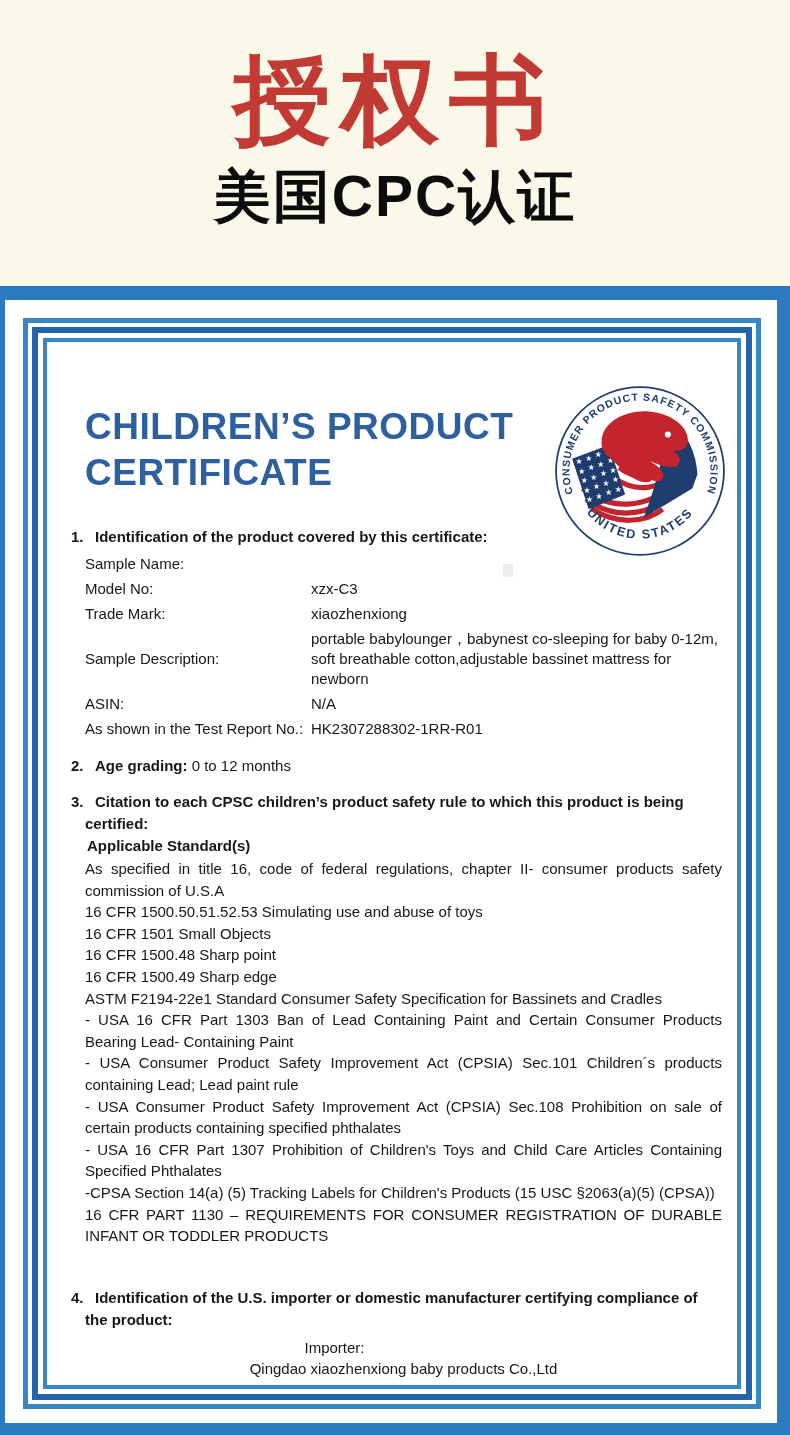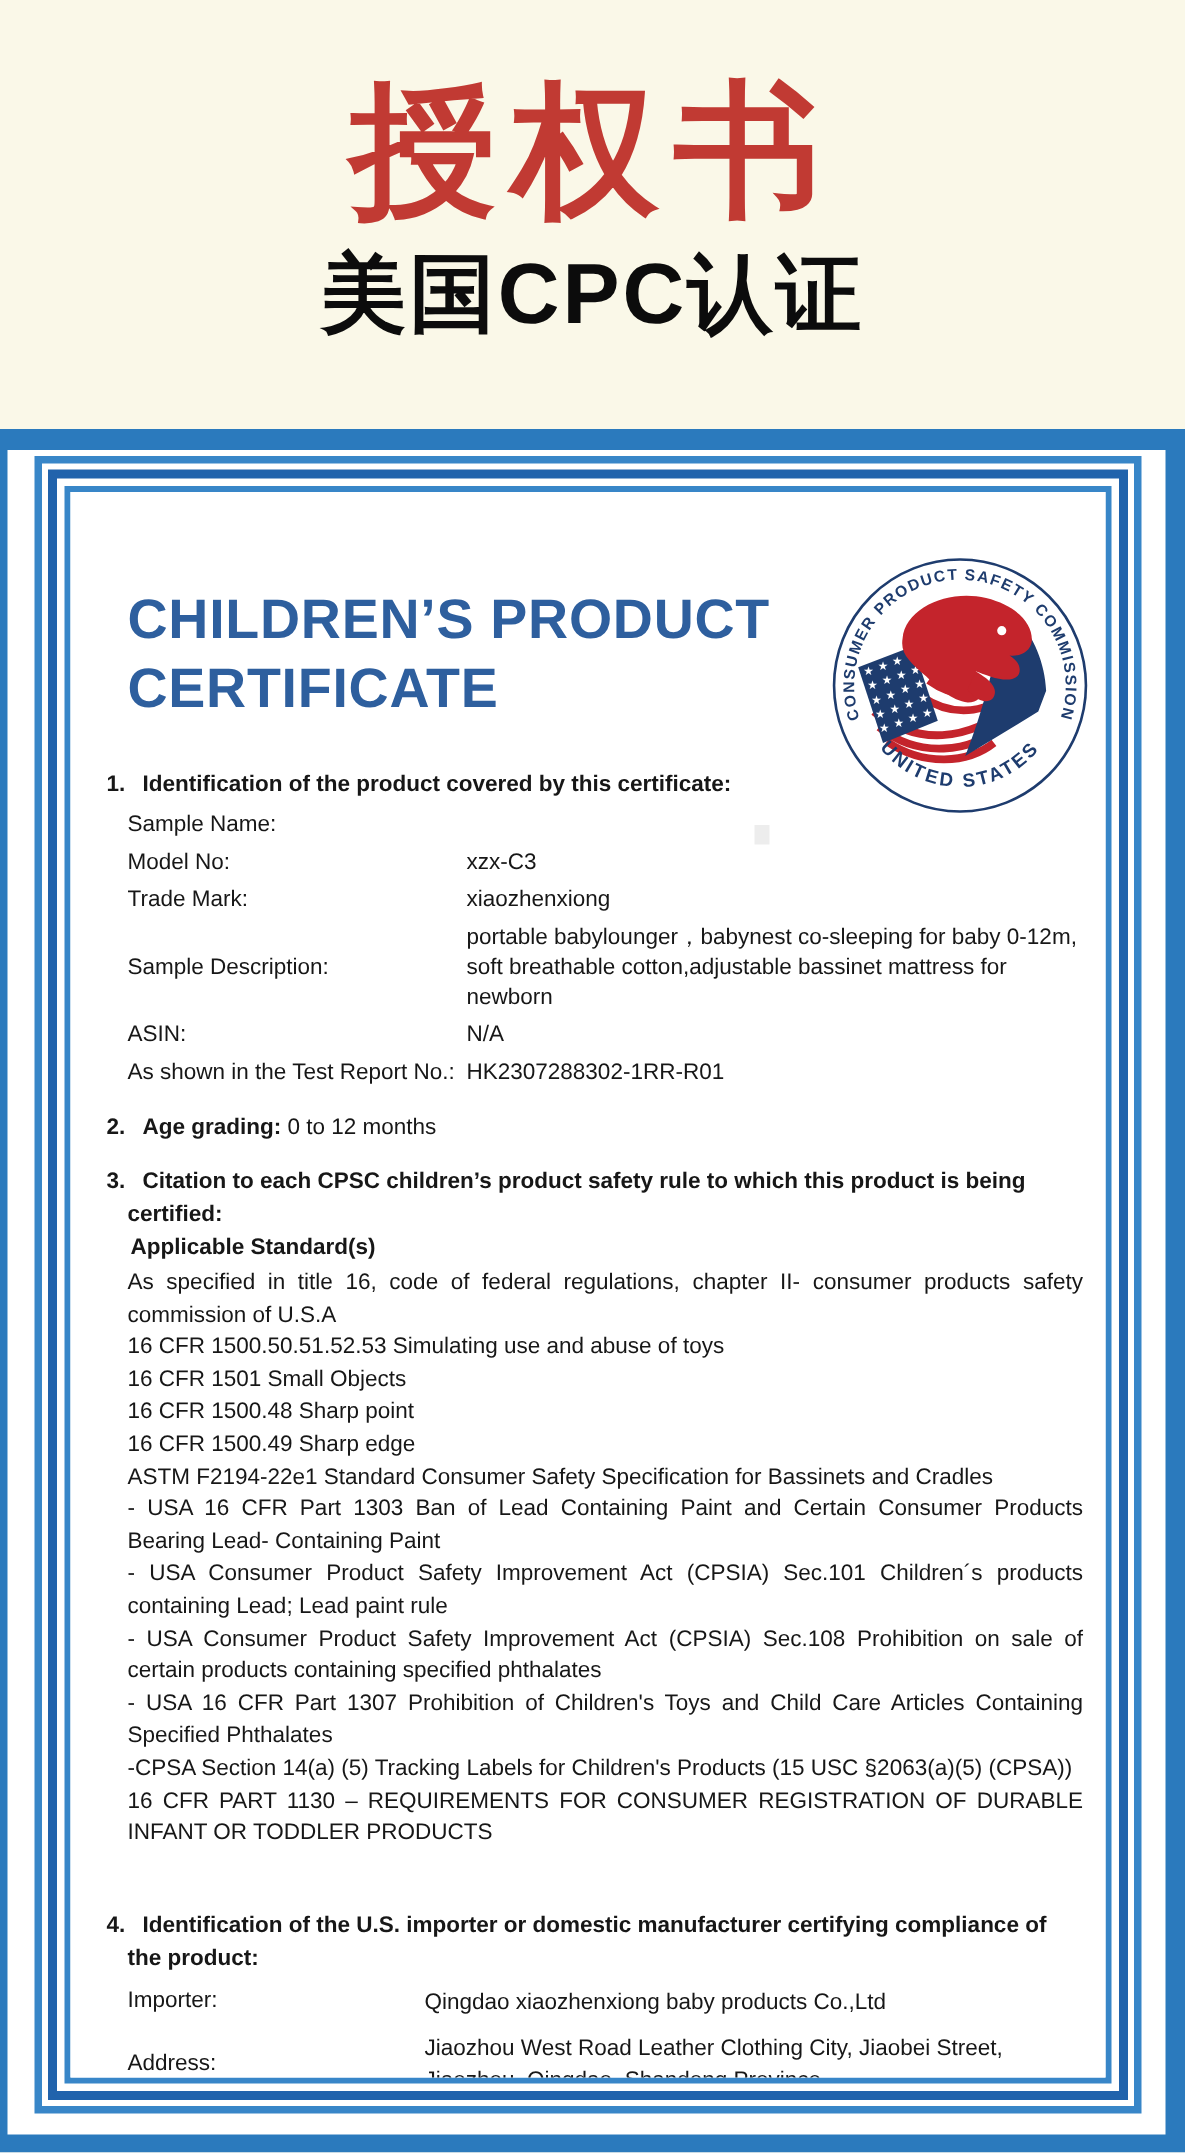--- a/index.html
+++ b/index.html
@@ -33,21 +33,21 @@
     margin-top:16px;font-size:57px;line-height:1.0;font-weight:900;
     color:#0c0c0c;letter-spacing:2px;
   }
   
   .cert-band{
     position:absolute;left:0;right:0;top:286px;bottom:0;
     background:var(--band-blue);
     padding:14px 13px 12px 5px;
     display:flex;
   }
-  .page-margin{flex:1;background:#fff;padding:4px 16px 14px 18px;display:flex;}
+  .page-margin{flex:1;background:#fff;padding:18px 16px 14px 18px;display:flex;}
   .f1{flex:1;border:5px solid var(--frame-blue);padding:4px;display:flex;}
   .f2{flex:1;border:6px solid var(--frame-blue-dark);padding:5px;display:flex;}
   .f3{flex:1;border:4px solid var(--frame-blue);display:flex;}
   .content{
     flex:1;position:relative;background:#fff;
     padding:44px 15px 0 38px;overflow:hidden;
     font-size:15px;line-height:20px;
   }
   .cert-title{
     margin-top:18px;
@@ -73,21 +73,21 @@
   
   .rows-s1{margin-top:7px;}
   .rows-s1 .row{display:flex;align-items:center;margin-bottom:5px;}
   .rows-s1 .lab{width:226px;flex:none;white-space:nowrap;}
   .rows-s1 .val{flex:1;line-height:20px;}
   
   .stds{margin-top:1px;}
   .std{margin:0;line-height:21.6px;text-align:justify;}
   
   .rows-s4{margin-top:7px;}
-  .rows-s4 .row{display:flex;align-items:center;margin-bottom:10px;}
+  .rows-s4 .row{display:flex;align-items:center;margin-bottom:10px;flex-direction:column;}
   .rows-s4 .lab{width:198px;flex:none;}
   .rows-s4 .val{flex:1;line-height:21px;}
 </style>
 </head>
 <body>
 
 <div class="top-banner">
   <div class="cn-title">授权书</div>
   <div class="cn-subtitle">美国CPC认证</div>
 </div>

